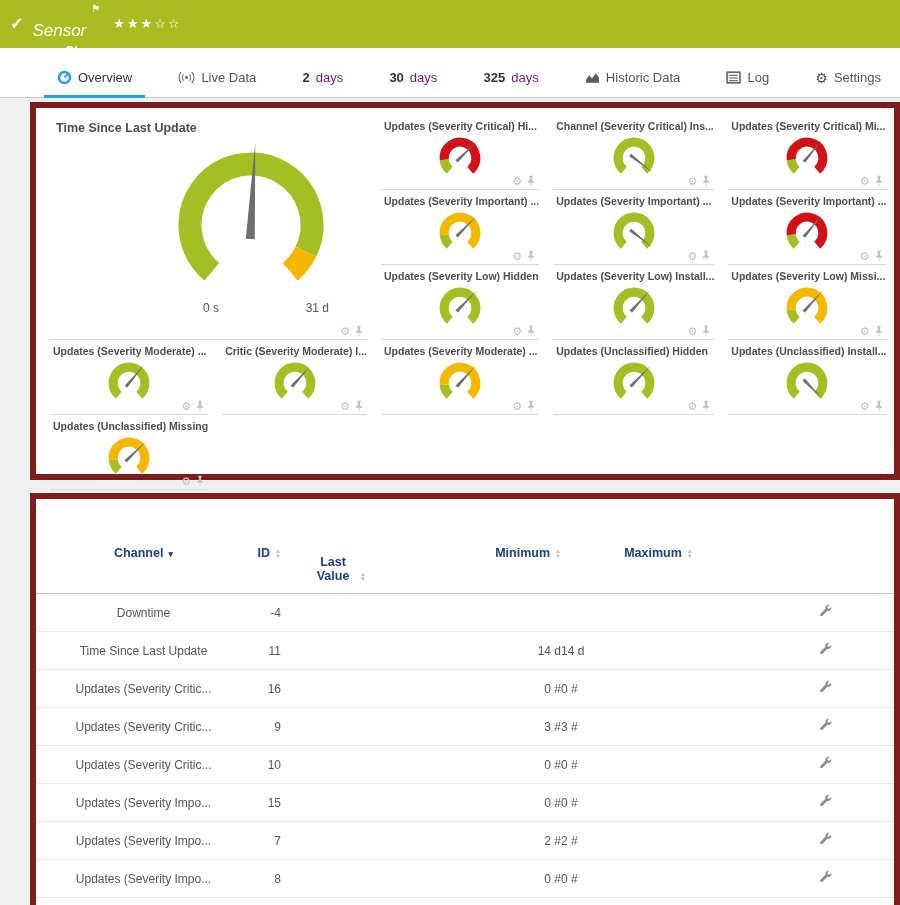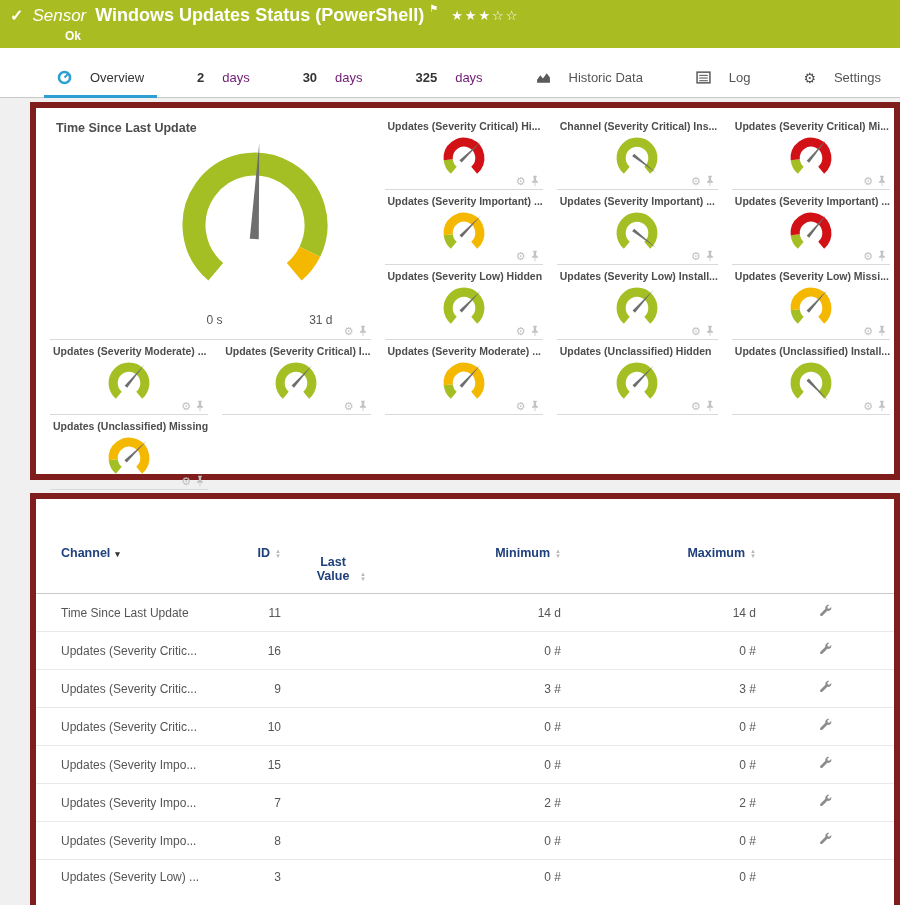--- a/index.html
+++ b/index.html
@@ -7,33 +7,33 @@
   body {
     width:900px; height:905px; overflow:hidden;
     background:#f0f0f0;
     font-family:"Liberation Sans", sans-serif;
     color:#555;
   }
   
   .sensor-header { background:#a9bd23; height:48px; color:#fff; padding:5px 0 0 10px; }
   .sensor-header .line1 { display:flex; align-items:center; gap:9px; }
   .check-icon { font-size:16px; font-weight:bold; }
-  .sensor-type { font-style:italic; font-size:17px; }
+  .sensor-type { font-style:italic; font-size:17px;margin-top:16px; }
   .sensor-title { font-weight:bold; font-size:18px; }
   .flag-icon { font-size:10px; align-self:flex-start; margin:-2px 0 0 -4px; }
   .stars { font-size:13px; letter-spacing:2px; margin-left:4px; }
   .sensor-status { font-weight:bold; font-size:12px; margin:3px 0 0 55px; }
   
   .tabbar {
     background:#fff; height:50px; border-bottom:1px solid #c9c9c9;
     display:flex; align-items:flex-end; padding:0 6px 0 44px;
     justify-content:space-between;
   }
   .tab {
-    display:flex; align-items:center; gap:18px;
+    display:flex; align-items:center; gap:6px;
     padding:9px 13px 13px; font-size:13px; color:#555; cursor:pointer;
     margin-bottom:-1px; white-space:nowrap;
   }
   .tab.active { border-bottom:3px solid #2d9fd0; color:#333; padding-bottom:10px; }
   .tab .num { font-weight:bold; color:#333; }
   .tab .dim { color:#701a75; }
   .ticon { display:block; }
   .gear-glyph { font-size:14px; color:#4d4d4d; line-height:1; }
   
   .card { background:#fff; margin-left:30px; border:6px solid #7f1d1d; }
@@ -46,73 +46,82 @@
     padding:9px 16px 8px 14px; height:100%;
   }
   .panel { position:relative; border-bottom:1px solid #d9d9d9; }
   .panel.main { grid-row:1 / 4; grid-column:1 / 3; }
   .ptitle {
     font-size:10.5px; font-weight:bold; color:#4d4d4d;
     white-space:nowrap; overflow:hidden; padding:3px 0 0 3px;
   }
   .panel.main .ptitle { font-size:12.5px; padding:4px 0 0 6px; }
   .main-gauge-svg { position:absolute; top:24px; right:18px; }
-  .gauge-label { position:absolute; font-size:12px; color:#555; top:196px; }
+  .gauge-label { position:absolute; font-size:12px; color:#555; top:184px; }
   .gauge-label.min { right:148px; }
   .gauge-label.max { right:38px; }
   .gsvg { display:block; margin:1px auto 0; }
   .picons {
     position:absolute; right:3px; bottom:2px;
     display:flex; align-items:center; gap:4px; color:#c2c2c2;
   }
   .picons .gear { font-size:11px; line-height:1; cursor:pointer; }
   .picons svg { cursor:pointer; display:block; }
   
   table.channels { width:100%; border-collapse:collapse; margin-top:16px; }
   table.channels th {
     color:#20407c; font-size:12.5px; font-weight:bold;
     padding:8px 0 10px; vertical-align:middle; cursor:pointer;
   }
   table.channels td {
     font-size:12px; color:#555; padding:10px 0;
     border-top:1px solid #e9e9e9; vertical-align:middle;
   }
   table.channels tr.hdr th { border-bottom:1px solid #c9c9c9; }
-  .c-ch  { width:190px; text-align:left; padding-left:25px !important;margin-left:40px; }
+  .c-ch  { width:190px; text-align:center; padding-left:25px !important;margin-left:40px; }
   .c-id  { width:55px;  text-align:right; }
   .c-lv  { width:115px; text-align:center; }
   .c-min { width:165px; text-align:right; }
-  .c-max { width:195px; text-align:right; }
+  .c-max { width:195px; }
   .c-act { text-align:center; }
   .sort { display:inline-flex; flex-direction:column; margin-left:5px; vertical-align:middle; }
   .sort i { font-style:normal; font-size:6px; line-height:5px; color:#b8b8b8; }
   .caret { font-size:9px; color:#333; margin-left:5px; }
   .wrench { display:inline-block; }
 </style>
 </head>
 <body>
 
 <div class="sensor-header">
   <div class="line1">
     <span class="check-icon">✓</span>
     <span class="sensor-type">Sensor</span>
-    <span class="sensor-title">Windows Updates Status (PowerShell)</span>
     <span class="flag-icon">⚑</span>
     <span class="stars">★★★☆☆</span>
   </div>
   <div class="sensor-status">Ok</div>
 </div>
 
 <div class="tabbar">
   <div class="tab active">
     <svg class="ticon" width="15" height="15" viewBox="0 0 14 14">
       <circle cx="7" cy="7" r="5.2" fill="none" stroke="#2d9fd0" stroke-width="2.4"></circle>
       <line x1="7" y1="7" x2="10.6" y2="3.4" stroke="#2d9fd0" stroke-width="1.8"></line>
     </svg>
     <span>Overview</span>
+  </div>
+  <div class="tab">
+    <svg class="ticon" width="17" height="13" viewBox="0 0 17 13">
+      <circle cx="8.5" cy="6.5" r="1.6" fill="#666"></circle>
+      <path d="M5.6 3.4 a4.4 4.4 0 0 0 0 6.2" fill="none" stroke="#666" stroke-width="1.1"></path>
+      <path d="M3.2 1.2 a7.6 7.6 0 0 0 0 10.6" fill="none" stroke="#666" stroke-width="1.1"></path>
+      <path d="M11.4 3.4 a4.4 4.4 0 0 1 0 6.2" fill="none" stroke="#666" stroke-width="1.1"></path>
+      <path d="M13.8 1.2 a7.6 7.6 0 0 1 0 10.6" fill="none" stroke="#666" stroke-width="1.1"></path>
+    </svg>
+    <span>Live Data</span>
   </div>
   <div class="tab">
     <span class="num">2</span>
     <span class="dim">days</span>
   </div>
   <div class="tab">
     <span class="num">30</span>
     <span class="dim">days</span>
   </div>
   <div class="tab">
@@ -309,21 +318,21 @@
     <div class="picons">
       <span class="gear">⚙</span>
       <svg width="10" height="12" viewBox="0 0 10 12">
         <path d="M3.2 0.8 h3.6 v1 l-.7.6 v2.8 l1.9 1.6 v1 H1.9 v-1 l1.9-1.6 V2.4 l-.7-.6 z" fill="#c2c2c2"></path>
         <rect x="4.6" y="7.8" width="0.8" height="3.4" fill="#c2c2c2"></rect>
       </svg>
     </div>
   </div>
 
   <div class="panel small">
-    <div class="ptitle">Updates (Severity Critical) I...</div>
+    <div class="ptitle">Critic (Severity Moderate) I...</div>
     <svg class="gsvg" width="58" height="50" viewBox="0 0 60 52">
           <path d="M19.39,38.64 A16.5,16.5 0 1 1 40.61,38.64" stroke="#a4bf23" stroke-width="9.5" fill="none"></path>
           <path d="M0,-25 L1.7,5 L-1.7,5 Z" fill="#6e6e6e" transform="translate(30,26) rotate(42)"></path>
         </svg>
     <div class="picons">
       <span class="gear">⚙</span>
       <svg width="10" height="12" viewBox="0 0 10 12">
         <path d="M3.2 0.8 h3.6 v1 l-.7.6 v2.8 l1.9 1.6 v1 H1.9 v-1 l1.9-1.6 V2.4 l-.7-.6 z" fill="#c2c2c2"></path>
         <rect x="4.6" y="7.8" width="0.8" height="3.4" fill="#c2c2c2"></rect>
       </svg>
@@ -422,20 +431,34 @@
         <th class="c-max">
           <span>Maximum</span><span class="sort">
               <i>▲</i>
               <i>▼</i>
             </span>
         </th>
         <th class="c-act"></th>
       </tr>
     </thead>
     <tbody id="channel-rows">
+  <tr>
+    <td class="c-ch">Downtime</td>
+    <td class="c-id">-4</td>
+    <td class="c-lv"></td>
+    <td class="c-min"></td>
+    <td class="c-max"></td>
+    <td class="c-act">
+      <span class="wrench">
+        <svg width="14" height="14" viewBox="0 0 16 16">
+          <path d="M15.1 3.4c.3.8.2 1.8-.2 2.6-.8 1.5-2.6 2.2-4.2 1.7L5 13.4c-.6.6-1.6.6-2.2 0-.6-.6-.6-1.6 0-2.2L8.5 5.5C8 3.9 8.7 2.1 10.2 1.3c.8-.4 1.8-.5 2.6-.2L10.7 3.2l.4 1.9 1.9.4 2.1-2.1z" fill="#8c8c8c"></path>
+        </svg>
+      </span>
+    </td>
+  </tr>
 
   <tr>
     <td class="c-ch">Time Since Last Update</td>
     <td class="c-id">11</td>
     <td class="c-lv"></td>
     <td class="c-min">14 d</td>
     <td class="c-max">14 d</td>
     <td class="c-act">
       <span class="wrench">
         <svg width="14" height="14" viewBox="0 0 16 16">

